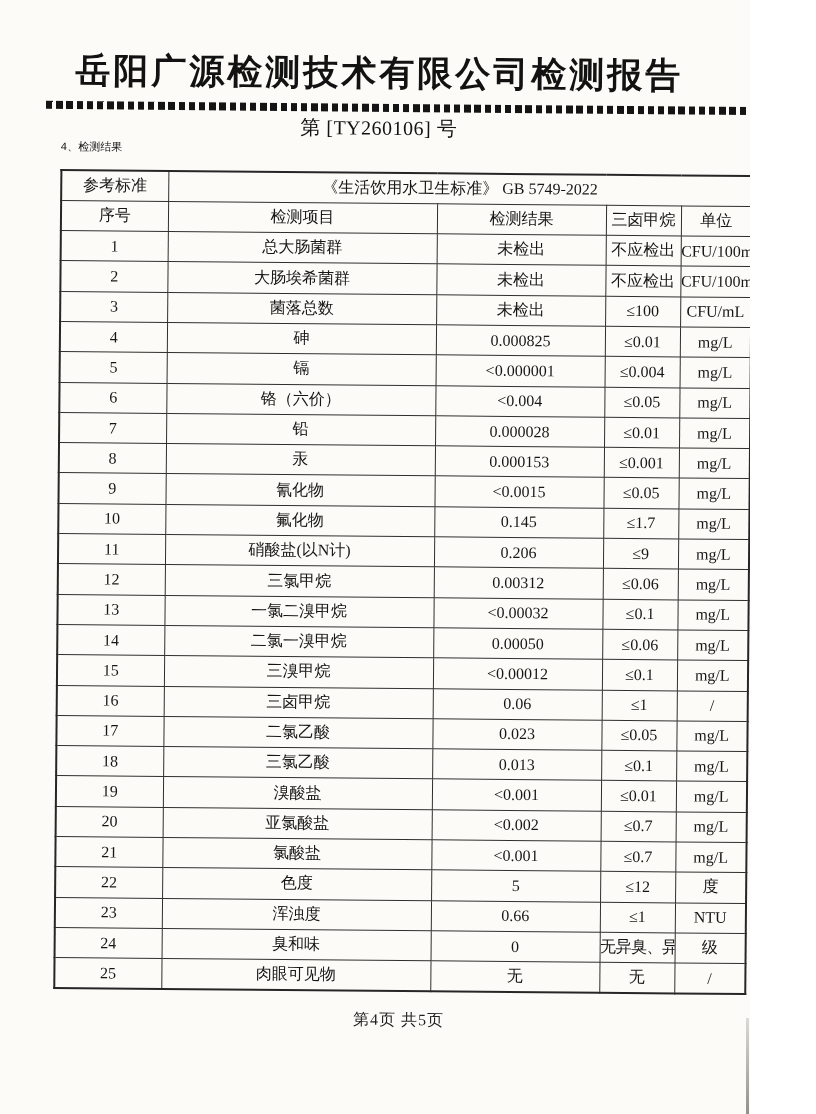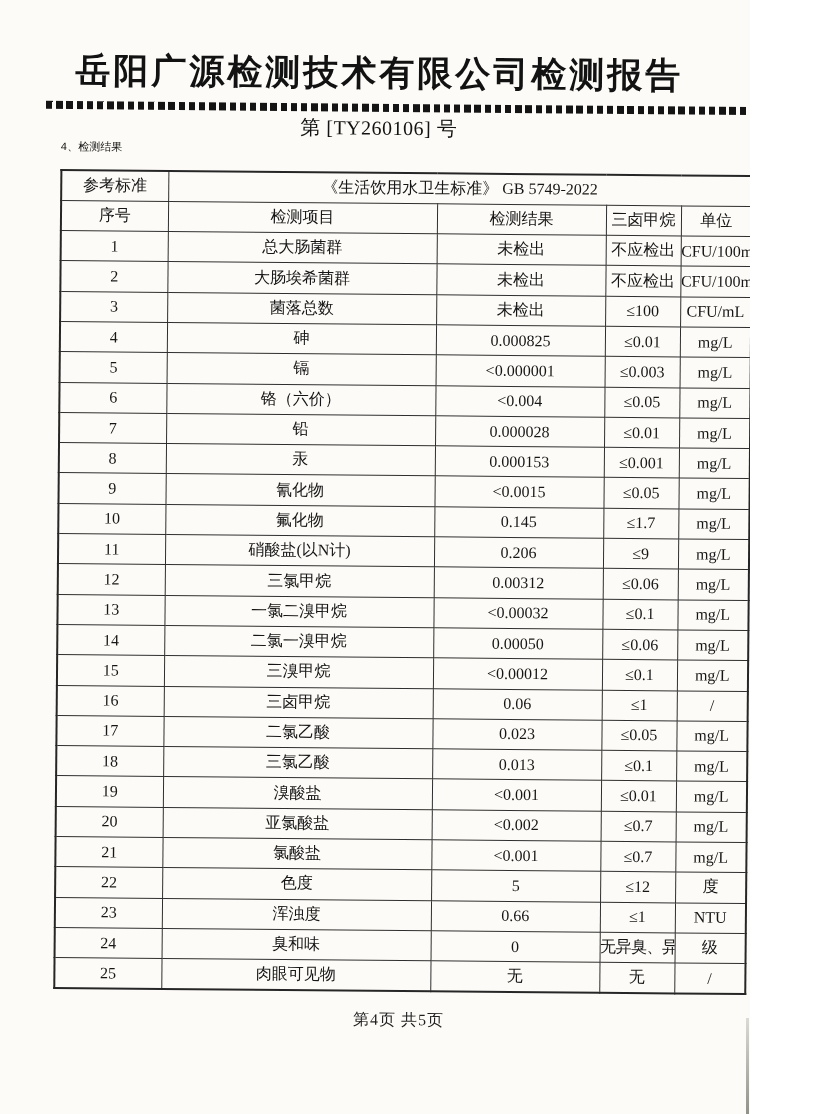--- a/index.html
+++ b/index.html
@@ -122,21 +122,21 @@
             <td>4</td>
             <td>砷</td>
             <td class="num">0.000825</td>
             <td class="num">≤0.01</td>
             <td class="unit">mg/L</td>
           </tr>
           <tr>
             <td>5</td>
             <td>镉</td>
             <td class="num">&lt;0.000001</td>
-            <td class="num">≤0.003</td>
+            <td class="num">≤0.004</td>
             <td class="unit">mg/L</td>
           </tr>
           <tr>
             <td>6</td>
             <td>铬（六价）</td>
             <td class="num">&lt;0.004</td>
             <td class="num">≤0.05</td>
             <td class="unit">mg/L</td>
           </tr>
           <tr>

